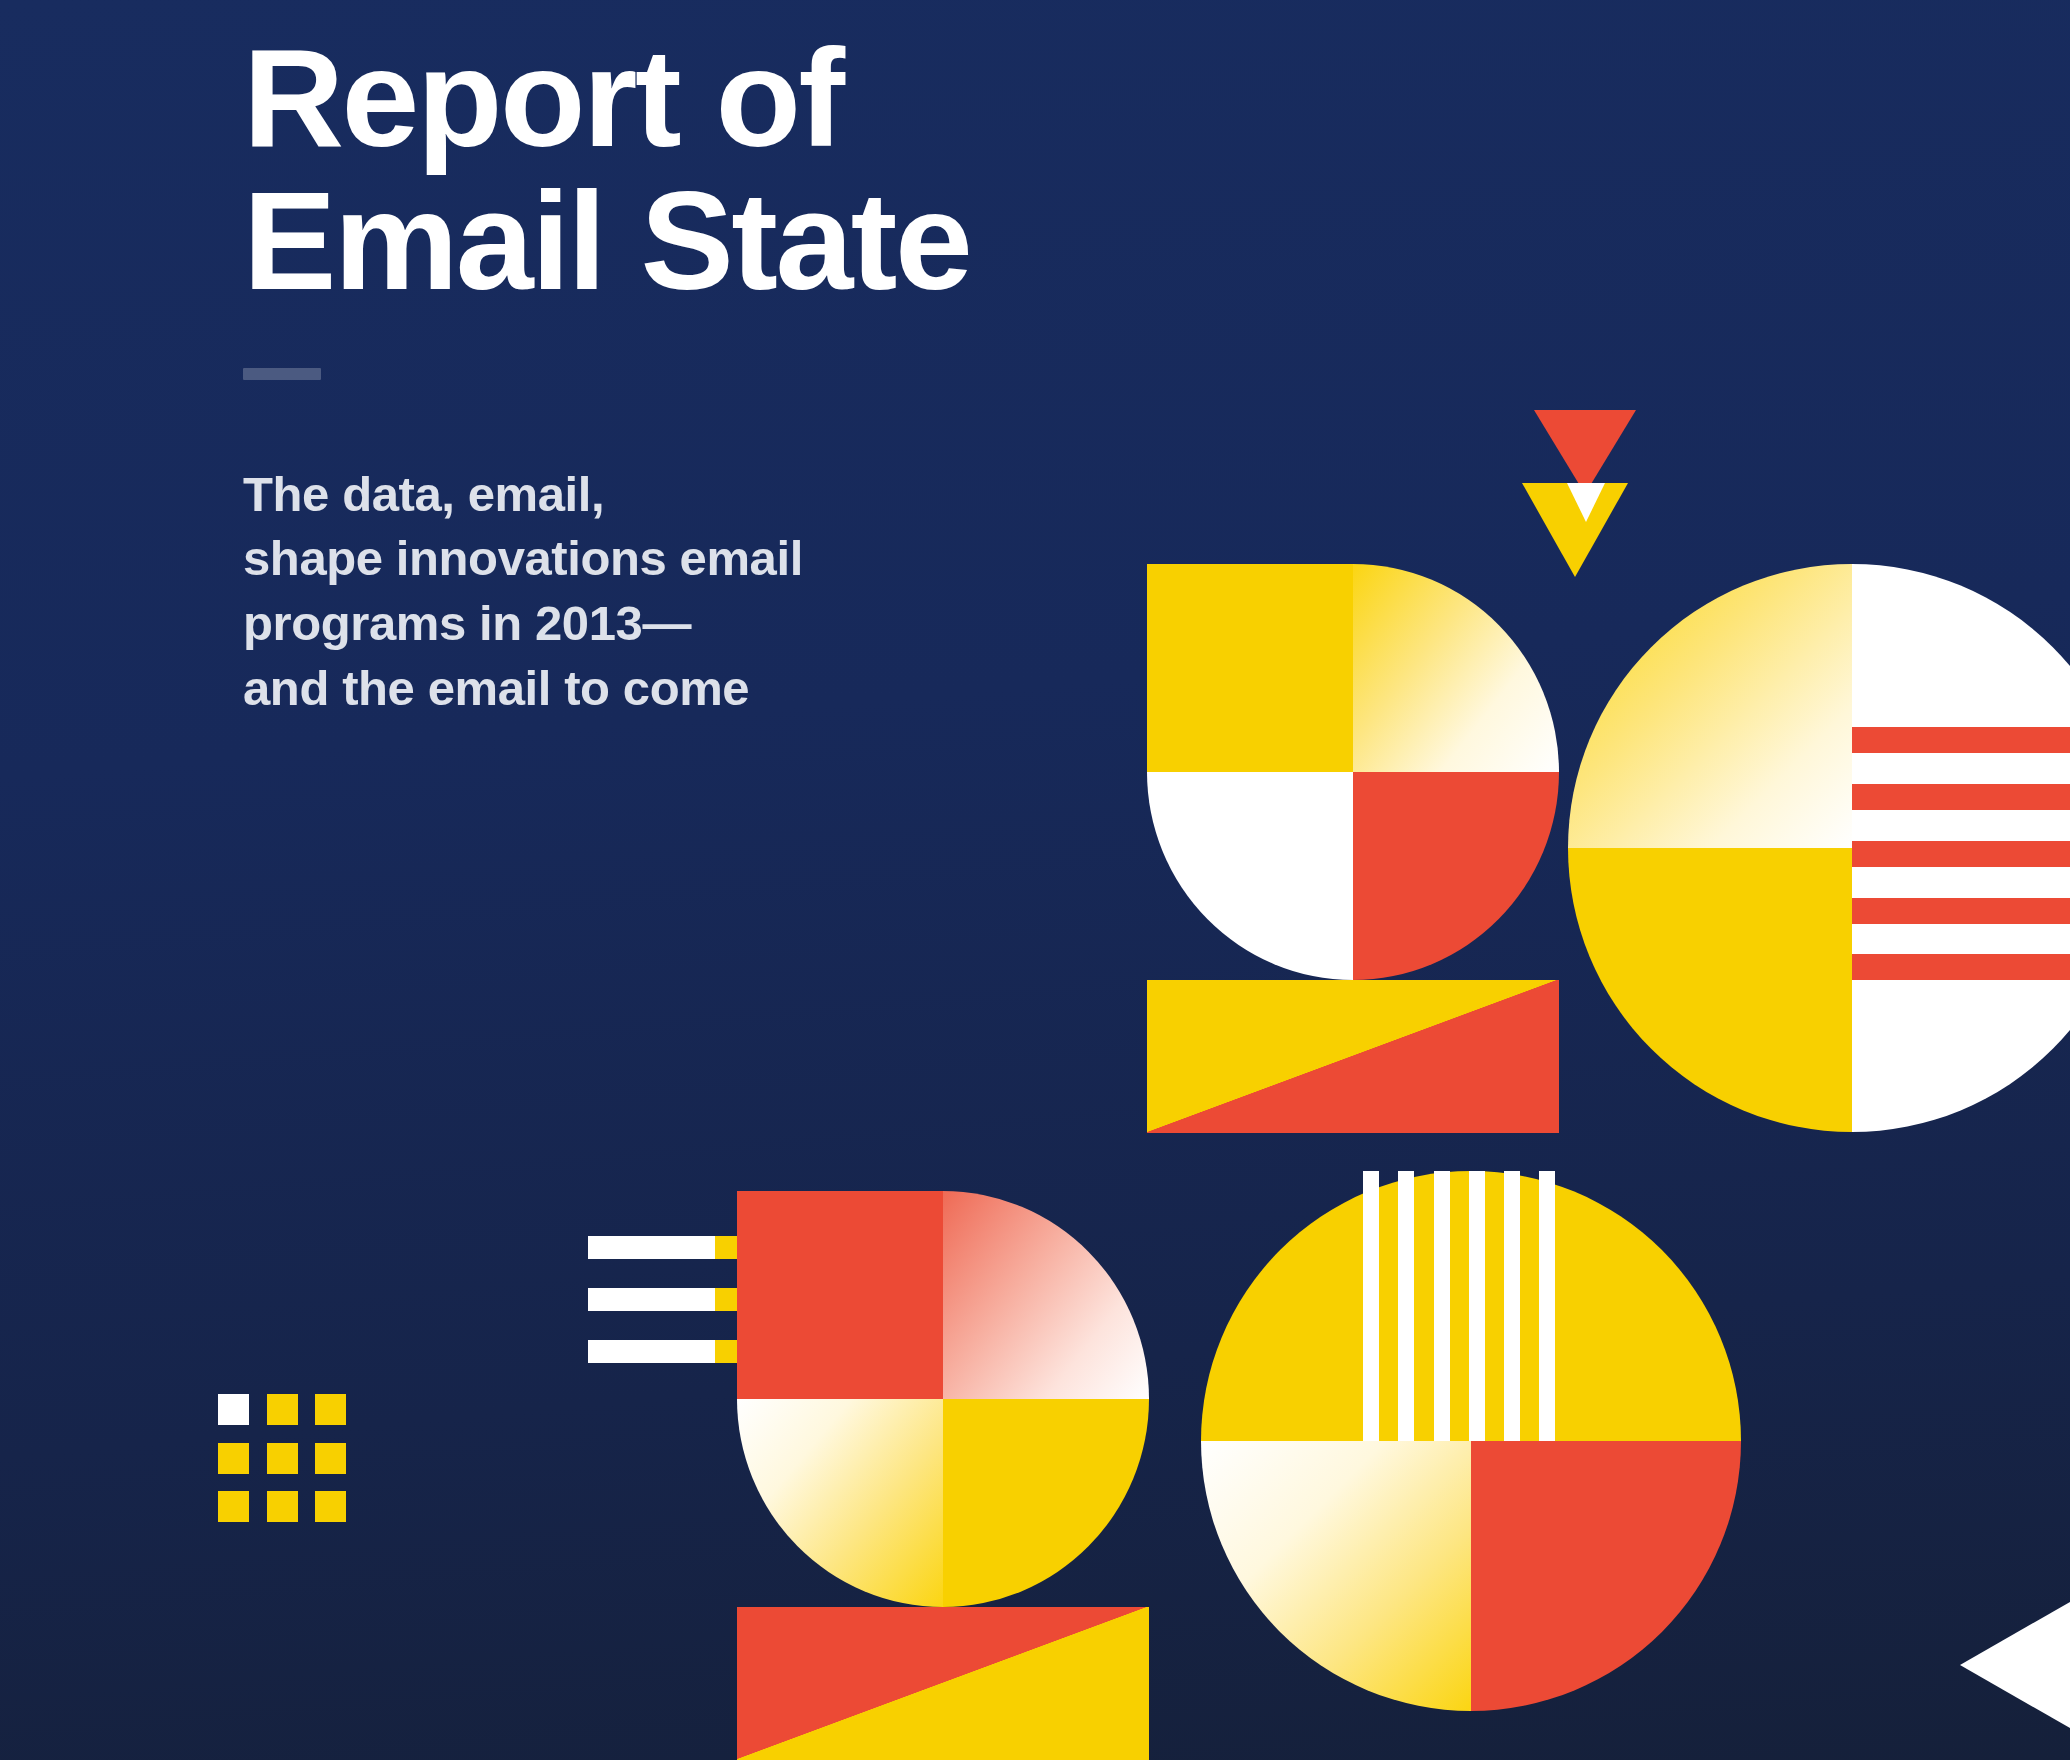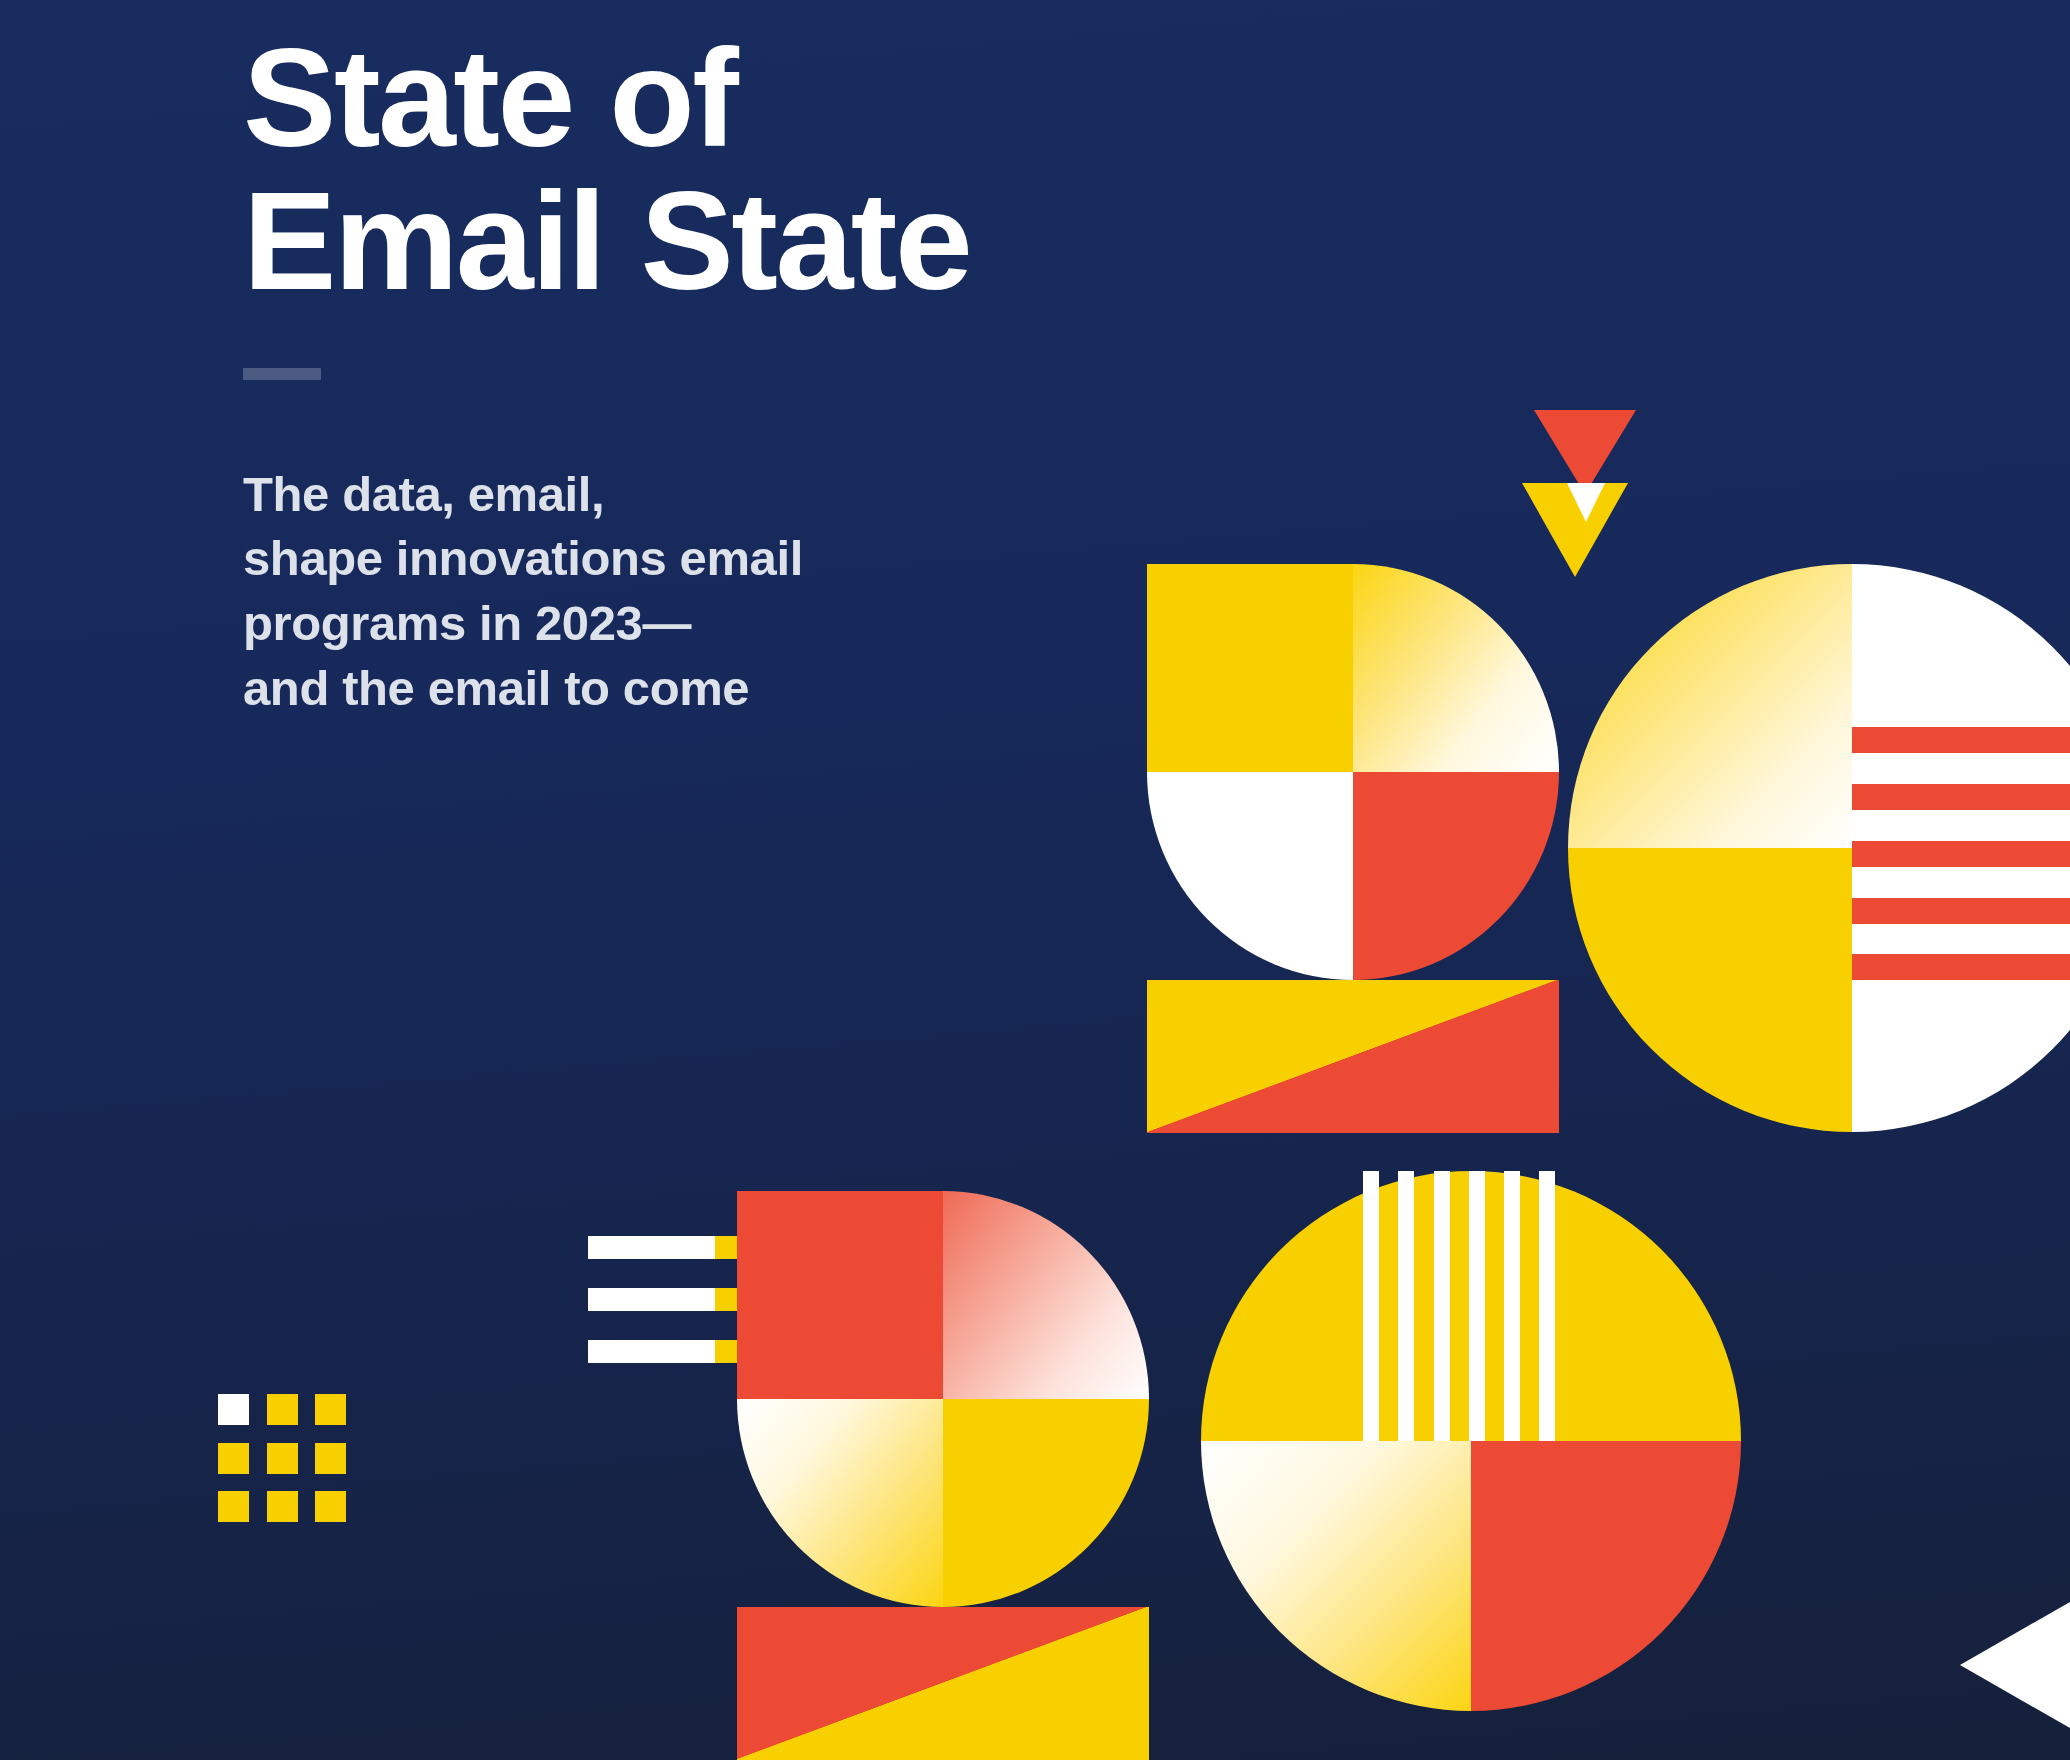--- a/index.html
+++ b/index.html
@@ -123,30 +123,30 @@
               border-right:110px solid #ffffff; }
 </style>
 </head>
 <body>
 
 <div id="cover">
 
   <div class="text-col">
 
     <h1 class="title">
-      <span class="line">State of</span>
+      <span class="line">Report of</span>
       <span class="line">Email State</span>
     </h1>
 
     <div class="rule"></div>
 
     <div class="subtitle">
       <span class="line">The data, email,</span>
       <span class="line">shape innovations email</span>
-      <span class="line">programs in 2023—</span>
+      <span class="line">programs in 2013—</span>
       <span class="line">and the email to come</span>
     </div>
   </div>
 
   <div id="tri-pair">
     <span class="tri-down tri-red"></span>
     <span class="tri-down tri-yellow"></span>
     <span class="notch"></span>
   </div>
 

